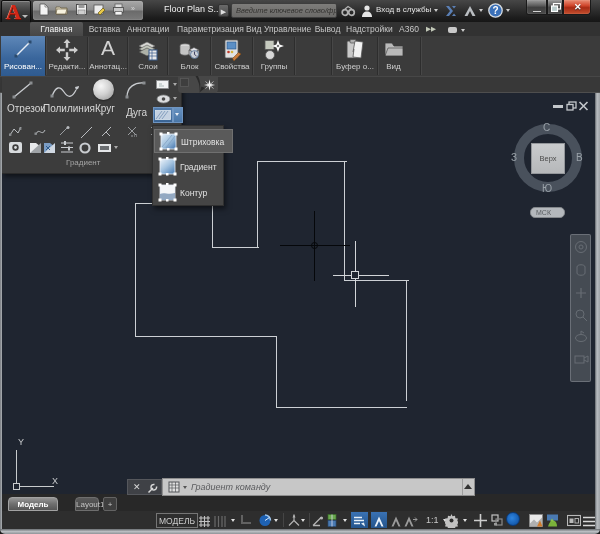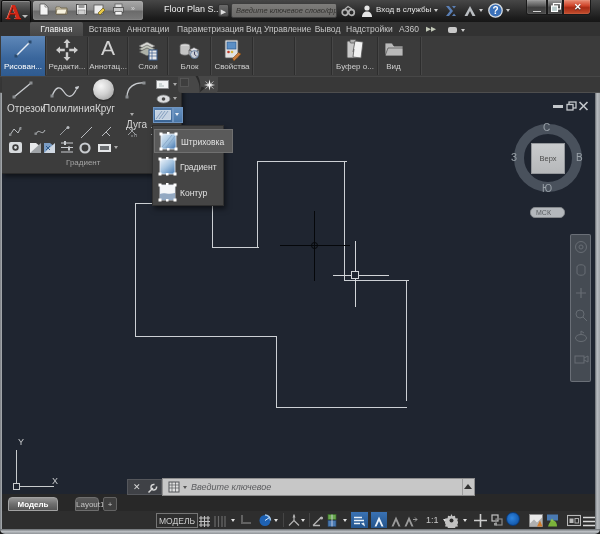--- a/index.html
+++ b/index.html
@@ -197,20 +197,31 @@
 <svg class="ricon" width="22" height="24" viewBox="0 0 22 24">
         <rect x="4" y="2" width="13" height="18" rx="1" fill="#e2e2e2" stroke="#555" stroke-width="0.8"></rect>
         <rect x="6" y="4" width="9" height="7" fill="#5b8fc6" stroke="#2c5a8c" stroke-width="0.7"></rect>
         <circle cx="7.5" cy="14" r="1.3" fill="#c23a2a"></circle>
         <circle cx="11" cy="14" r="1.3" fill="#d8b23a"></circle>
         <path d="M13 23l7-7-2.5-1.5-6 6z" fill="#c87a3a" stroke="#7a4a1a" stroke-width="0.6"></path>
       </svg>
 <div class="rlabel">Свойства</div>
     </div>
 <div class="rsep" style="left:252px"></div>
+<div class="rpanel" style="left:254px;width:40px">
+<svg class="ricon" width="24" height="24" viewBox="0 0 24 24">
+        <rect x="3" y="2.5" width="9" height="9" fill="#c6cabf" stroke="#555" stroke-width="0.8"></rect>
+        <circle cx="8" cy="17" r="4.5" fill="#d8d8d8" stroke="#555" stroke-width="0.8"></circle>
+        <g fill="#fff">
+          <path d="M16 2 17.6 6.4 22 8l-4.4 1.6L16 14l-1.6-4.4L10 8l4.4-1.6z"></path>
+        </g>
+        <path d="M16 6.5 16.6 7.4 17.5 8l-0.9 0.6L16 9.5l-0.6-0.9L14.5 8l0.9-0.6z" fill="#3b3b3b"></path>
+      </svg>
+<div class="rlabel">Группы</div>
+    </div>
 <div class="rsep" style="left:294px"></div>
 <div class="rsep" style="left:331px"></div>
 <div class="rpanel" style="left:333px;width:44px">
 <svg class="ricon" width="20" height="24" viewBox="0 0 20 24">
         <rect x="2" y="3" width="12" height="17" rx="1" fill="#c9c9c9" stroke="#4a4a4a" stroke-width="0.9"></rect>
         <rect x="5" y="1.5" width="6" height="3.5" rx="1" fill="#b0b0b0" stroke="#4a4a4a" stroke-width="0.7"></rect>
         <path d="M8 14l2-11 8 1-2 16-8-1 1-8" fill="#f2f2f2" stroke="#555" stroke-width="0.8"></path>
       </svg>
 <div class="rlabel">Буфер о...</div>
     </div>
@@ -404,21 +415,21 @@
     </svg>
 <div class="ft" style="left:41px;top:26px">Полилиния</div>
 <div class="abs" style="left:91px;top:2px;width:21px;height:21px;border-radius:50%;background:radial-gradient(circle at 8px 7px,#f6f6f6,#d2d2d2 45%,#9c9c9c 90%);box-shadow:0 1px 2px rgba(0,0,0,.4)"></div>
 <div class="ft" style="left:93px;top:26px">Круг</div>
 <div class="carw" style="left:98px;top:36px;border-top-color:#aaa"></div>
 <svg class="abs" style="left:121px;top:2px" width="24" height="22" viewBox="0 0 24 22">
       <path d="M4 18C4 8 12 3 21 4" fill="none" stroke="#c9ccd0" stroke-width="1.3"></path>
       <rect x="2.5" y="16.5" width="3" height="3" fill="#8a8d90"></rect>
       <rect x="19.5" y="2.5" width="3" height="3" fill="#8a8d90"></rect>
     </svg>
-<div class="ft" style="left:124px;top:42px">Дуга</div>
+<div class="ft" style="left:124px;top:30px">Дуга</div>
 <div class="carw" style="left:128px;top:36px;border-top-color:#aaa"></div>
 
 <svg class="abs" style="left:154px;top:3px" width="13" height="9" viewBox="0 0 13 9">
       <rect x="0.5" y="0.5" width="12" height="8" fill="#f2f3f4" stroke="#8a8c8e" stroke-width="0.8"></rect>
       <path d="M3 6h5M3 4h3" stroke="#9aa" stroke-width="0.8"></path>
     </svg>
 <div class="carw" style="left:171px;top:6px;border-top-color:#aaa"></div>
 <svg class="abs" style="left:154px;top:17px" width="15" height="10" viewBox="0 0 15 10">
       <ellipse cx="7.5" cy="5" rx="6.5" ry="4" fill="#dcdddf" stroke="#7e8082" stroke-width="0.8"></ellipse>
       <circle cx="7.5" cy="5" r="1.8" fill="#4a4a4a"></circle>
@@ -536,20 +547,20 @@
 <svg class="abs" style="left:19px;top:3px" width="11" height="11" viewBox="0 0 11 11">
         <path d="M1.5 9.5 6 5m1.5-3.5a2.8 2.8 0 1 0 2 2" fill="none" stroke="#d8d8d8" stroke-width="1.5"></path>
       </svg>
 </div>
 <div id="cmdr">
 <svg class="abs" style="left:5px;top:2px" width="12" height="12" viewBox="0 0 12 12">
         <rect x="1" y="1" width="10" height="10" fill="#dfdfdf" stroke="#55565a" stroke-width="1"></rect>
         <path d="M1 4h10M1 7h10M4 1v10M7.5 1v10" stroke="#55565a" stroke-width="0.7"></path>
       </svg>
 <div class="carw" style="left:20px;top:7px;border-top-color:#555"></div>
-<div id="cmdtxt">Введите ключевое</div>
+<div id="cmdtxt">Градиент команду</div>
 <div class="abs" style="right:0px;top:0px;width:12px;height:16px;border-left:1px solid #9e9e9e"></div>
 <div class="abs" style="right:2px;top:5px;width:0;height:0;border-left:4px solid transparent;border-right:4px solid transparent;border-bottom:5px solid #333"></div>
 </div>
 </div>
 <div id="frR"></div>
 <div id="frL"></div>
 <div id="frB"></div>
 
 </body></html>

